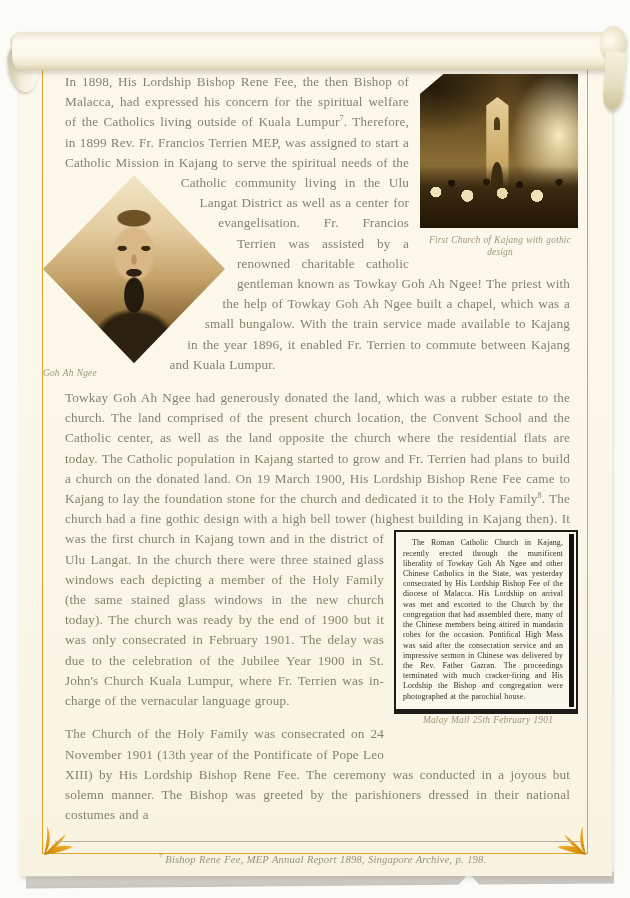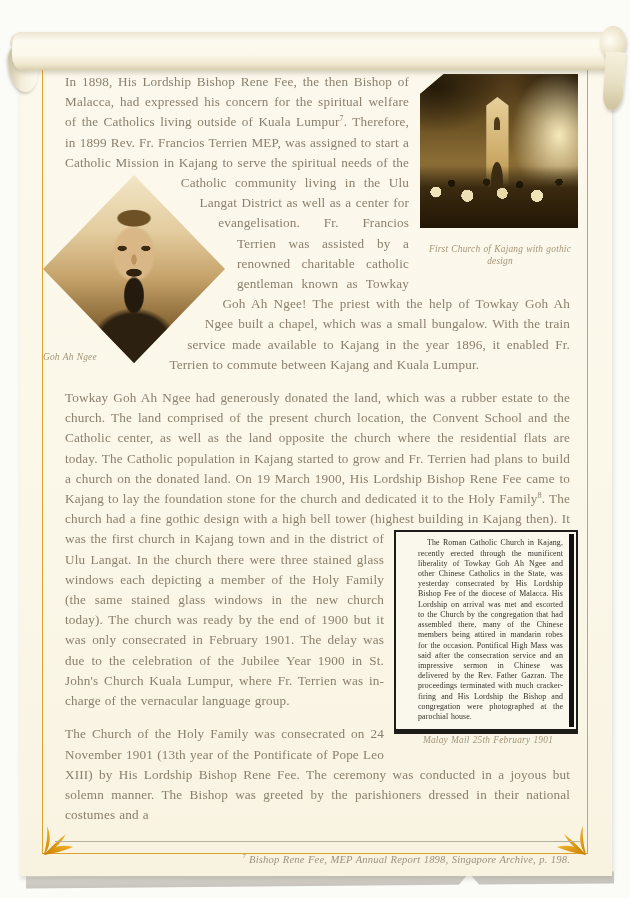--- a/index.html
+++ b/index.html
@@ -109,21 +109,21 @@
       radial-gradient(circle 9px  at 10% 42%, #f0e4bc 0 60%, transparent 61%),
       radial-gradient(circle 10px at 30% 48%, #ece0b4 0 60%, transparent 61%),
       radial-gradient(circle 9px  at 52% 44%, #e8d9a8 0 60%, transparent 61%),
       radial-gradient(circle 10px at 74% 48%, #efe3b8 0 60%, transparent 61%),
       radial-gradient(circle 6px  at 20% 28%, #1e1506 0 60%, transparent 61%),
       radial-gradient(circle 6px  at 42% 26%, #241a08 0 60%, transparent 61%),
       radial-gradient(circle 6px  at 63% 30%, #1e1506 0 60%, transparent 61%),
       radial-gradient(circle 6px  at 88% 26%, #241a08 0 60%, transparent 61%),
       linear-gradient(180deg, rgba(42,30,12,0) 0%, #3a2a10 35%, #221604 100%);
   }
-  .fig-church .caption { margin-top:15px; }
+  .fig-church .caption { margin-top:6px; }
 
   
   .fig-goh {
     float:left; width:182px; height:206px; margin:2px 12px 2px -22px;
     position:relative;
     shape-outside:polygon(50% 0, 100% 44%, 52% 89%, 52% 100%, 0 100%, 0 44%);
     shape-margin:8px;
   }
   .photo-goh {
     width:182px; height:188px;
@@ -132,50 +132,50 @@
       radial-gradient(ellipse 26px 13px at 50% 23%, #6e5226 0 60%, transparent 68%),
       radial-gradient(ellipse 7px 4px at 43.5% 39%, #3a2a14 0 60%, transparent 72%),
       radial-gradient(ellipse 7px 4px at 56.5% 39%, #3a2a14 0 60%, transparent 72%),
       radial-gradient(ellipse 4px 8px at 50% 45%, #bb9460 0 60%, transparent 72%),
       radial-gradient(ellipse 12px 6px at 50% 52%, #2e2110 0 60%, transparent 70%),
       radial-gradient(ellipse 15px 27px at 50% 64%, #241a0e 0 62%, transparent 70%),
       radial-gradient(ellipse 33px 43px at 50% 42%, #d9b786 0 58%, rgba(217,183,134,0) 67%),
       radial-gradient(ellipse 62px 52px at 50% 90%, #2c2010 0 58%, rgba(44,32,16,0) 70%),
       linear-gradient(180deg,#f2e6c6 0%, #e3cc9f 30%, #c5a269 55%, #8a6937 78%, #4c3718 100%);
   }
-  .fig-goh .caption { position:absolute; left:0; bottom:18px; }
+  .fig-goh .caption { position:absolute; left:0; bottom:2px; }
 
   .caption {
     font-size:9.4px; font-style:italic; color:#a39478;
     letter-spacing:.2px; line-height:12px; text-align:center;
   }
 
   
   .fig-clipping {
     float:right; width:188px; min-height:212px;
     margin:1px -12px 4px 10px; text-align:center;
   }
   .clip-box {
     position:relative; width:184px;
     border:2px solid #1d1c19; border-bottom-width:5px;
-    background:#faf7ec; padding:6px 13px 7px 22px; text-align:left;
+    background:#faf7ec; padding:6px 13px 7px 7px; text-align:left;
   }
   .clip-bar { position:absolute; top:2px; bottom:2px; right:2px; width:5px; background:#121110; }
   .clip-text {
     font-size:7.9px; line-height:10.2px; color:#33302a;
     text-align:justify; text-indent:9px; letter-spacing:.1px;
   }
   .fig-clipping .caption { }
 
   
   .footnotes { clear:none; margin-top:16px; }
   .footrule { border-top:1.1px solid #b7af9e; margin:0 -10px 7px -10px; }
   .footnote {
     font-size:10.6px; font-style:italic; color:#9b9180;
-    line-height:15.5px; text-align:right; padding-left:10px;
+    line-height:15.5px; text-align:center; padding-left:10px;
   }
   .footnote sup { font-size:7px; font-style:normal; margin-right:3px; }
 </style>
 </head>
 <body>
 
 <div class="bottom-edge"></div>
 <div class="bottom-notch"></div>
 
 <div class="paper">

